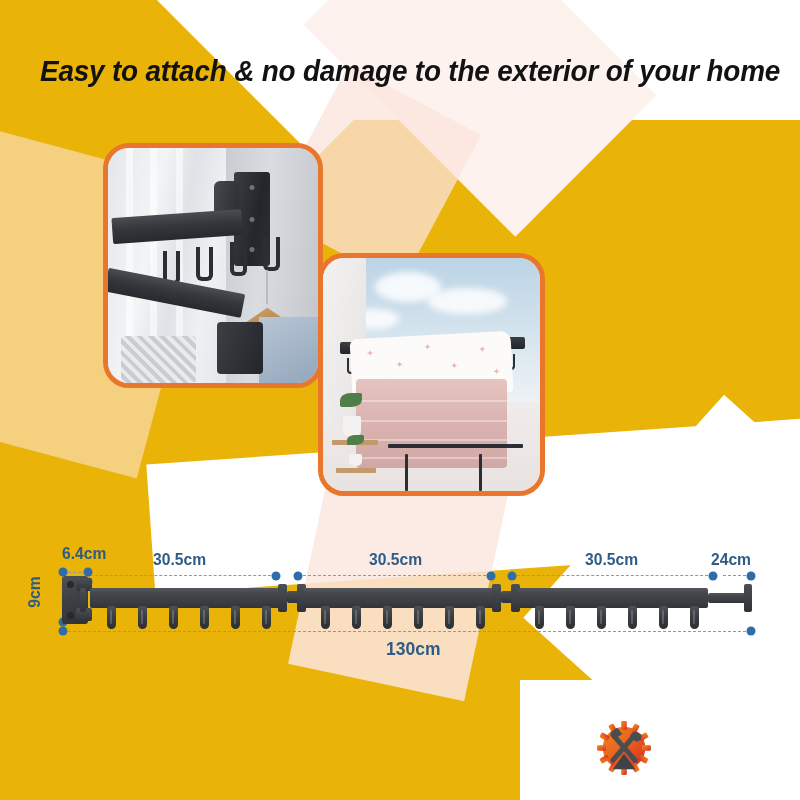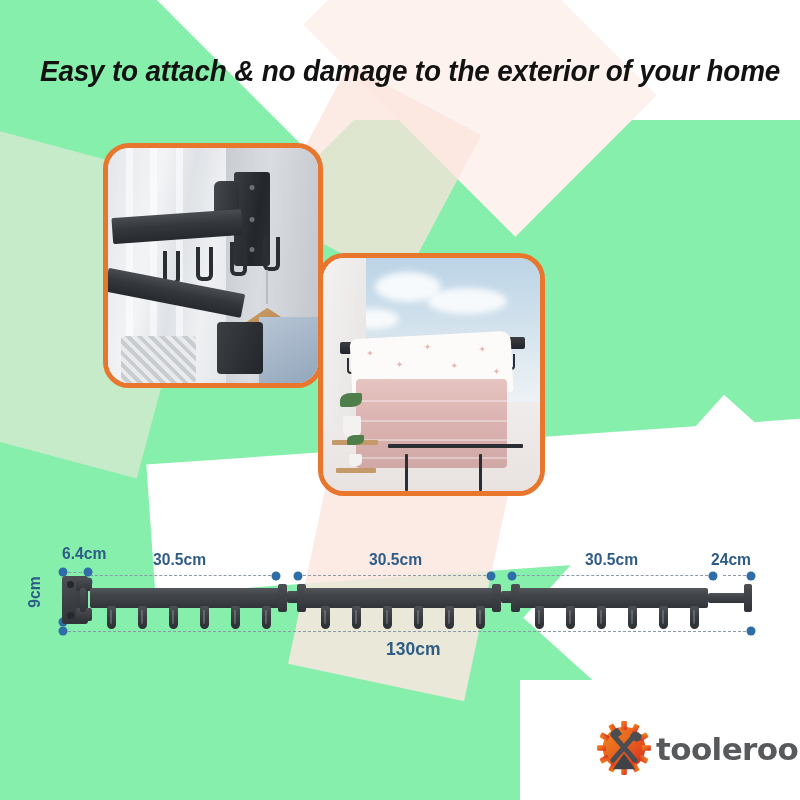--- a/index.html
+++ b/index.html
@@ -10,21 +10,21 @@
     width: 800px;
     height: 800px;
     font-family: "Liberation Sans", sans-serif;
     background: #fdf2ee;
     overflow: hidden;
   }
   #stage {
     position: relative;
     width: 800px;
     height: 800px;
-    background: #86efac;
+    background: #eab308;
     overflow: hidden;
   }
 
   
   .bg-layer { position: absolute; inset: 0; overflow: hidden; }
   .bg-shape { position: absolute; }
 
   .bg-white-chev {
     top: -70px; left: 150px;
     width: 260px; height: 160px;
@@ -464,16 +464,15 @@
         </g>
       </g>
       <g stroke="#4a4d52" stroke-width="9" stroke-linecap="round" fill="none">
         <line x1="30" y1="26" x2="70" y2="72"></line>
         <line x1="70" y1="26" x2="30" y2="72"></line>
       </g>
       <path d="M26 22 l12 -8 l9 11 l-12 8 z" fill="#4a4d52"></path>
       <path d="M74 22 a9 9 0 0 0 -13 9 l9 7 a9 9 0 0 0 11 -12 z" fill="#4a4d52"></path>
       <path d="M50 60 L70 88 L30 88 Z" fill="#3f4246"></path>
     </svg>
-    <div id="logo-word">tooleroo</div>
   </div>
 
 </div>
 
 </body></html>

